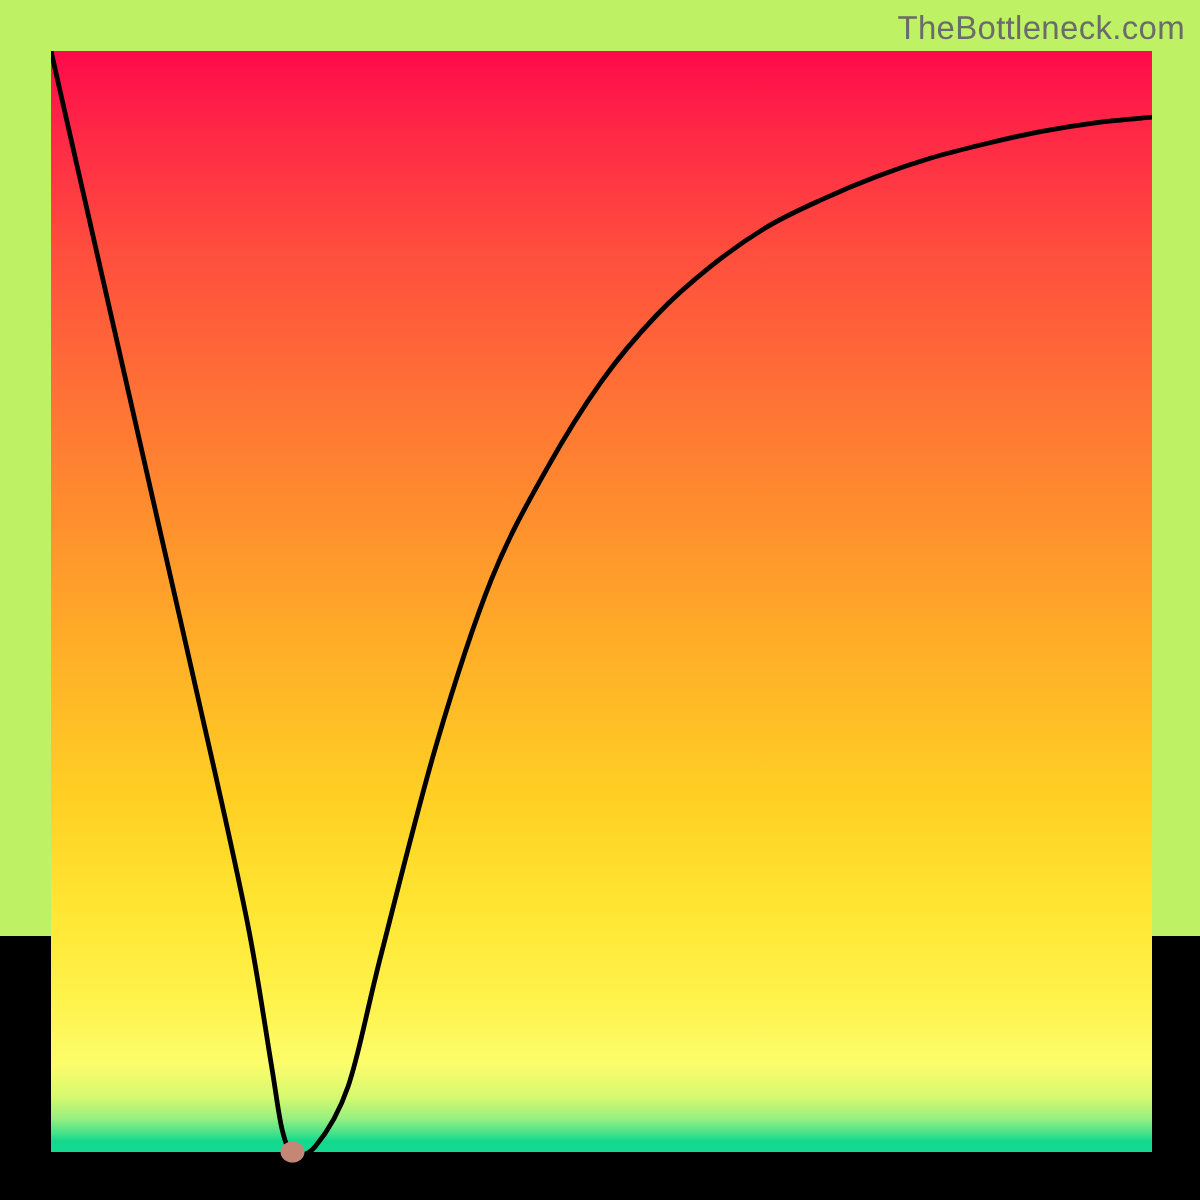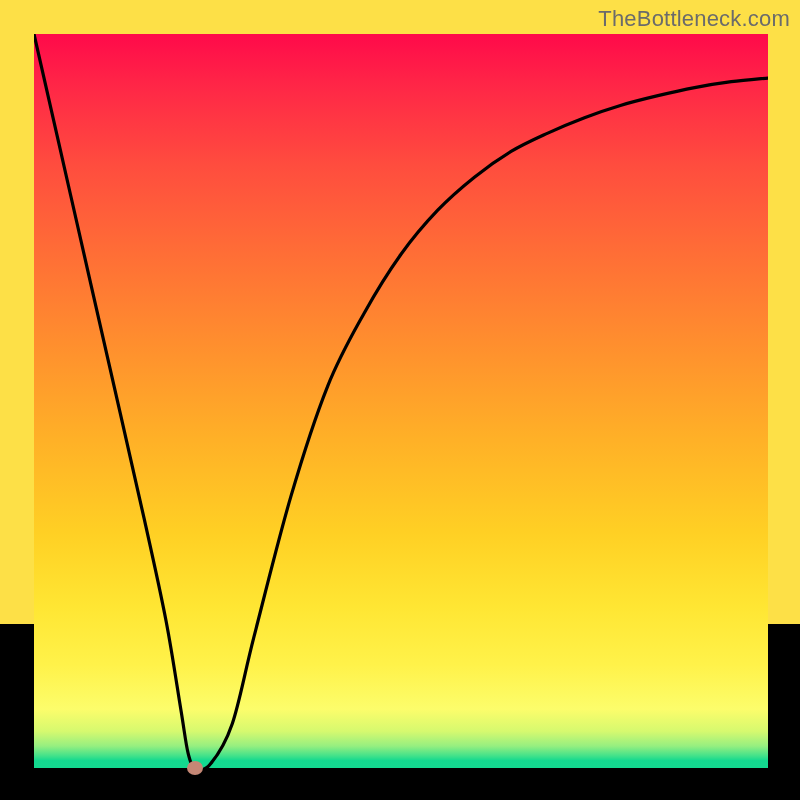--- a/index.html
+++ b/index.html
@@ -8,21 +8,21 @@
     width: 800px;
     height: 800px;
     background: #000;
     overflow: hidden;
     font-family: Arial, Helvetica, sans-serif;
   }
   .frame {
     position: relative;
     width: 800px;
     height: 624px;
-    background: #fde047;
+    background: #bef264;
   }
   .plot-area {
     position: absolute;
     left: 34px;
     top: 34px;
     width: 734px;
     height: 734px;
     
     background: linear-gradient(to bottom,
       #ff0a4a 0%,

